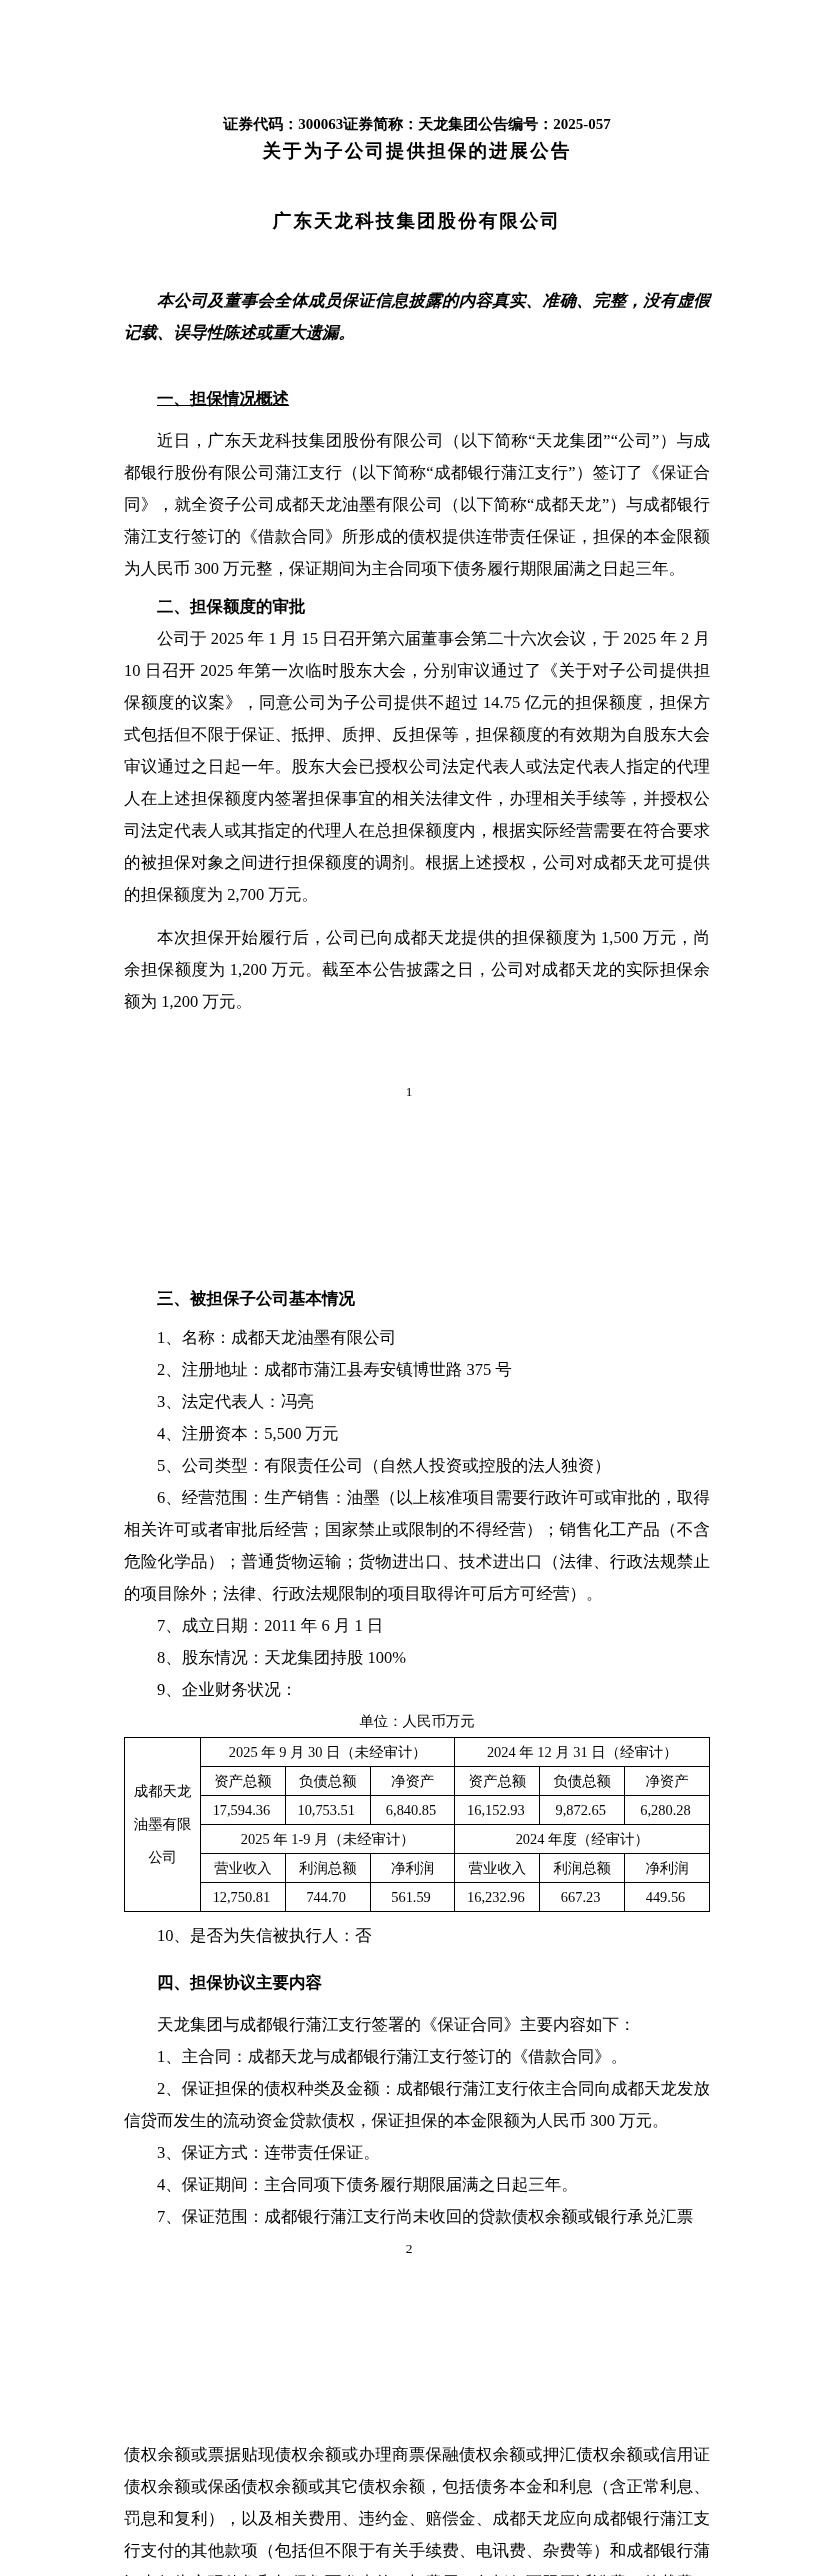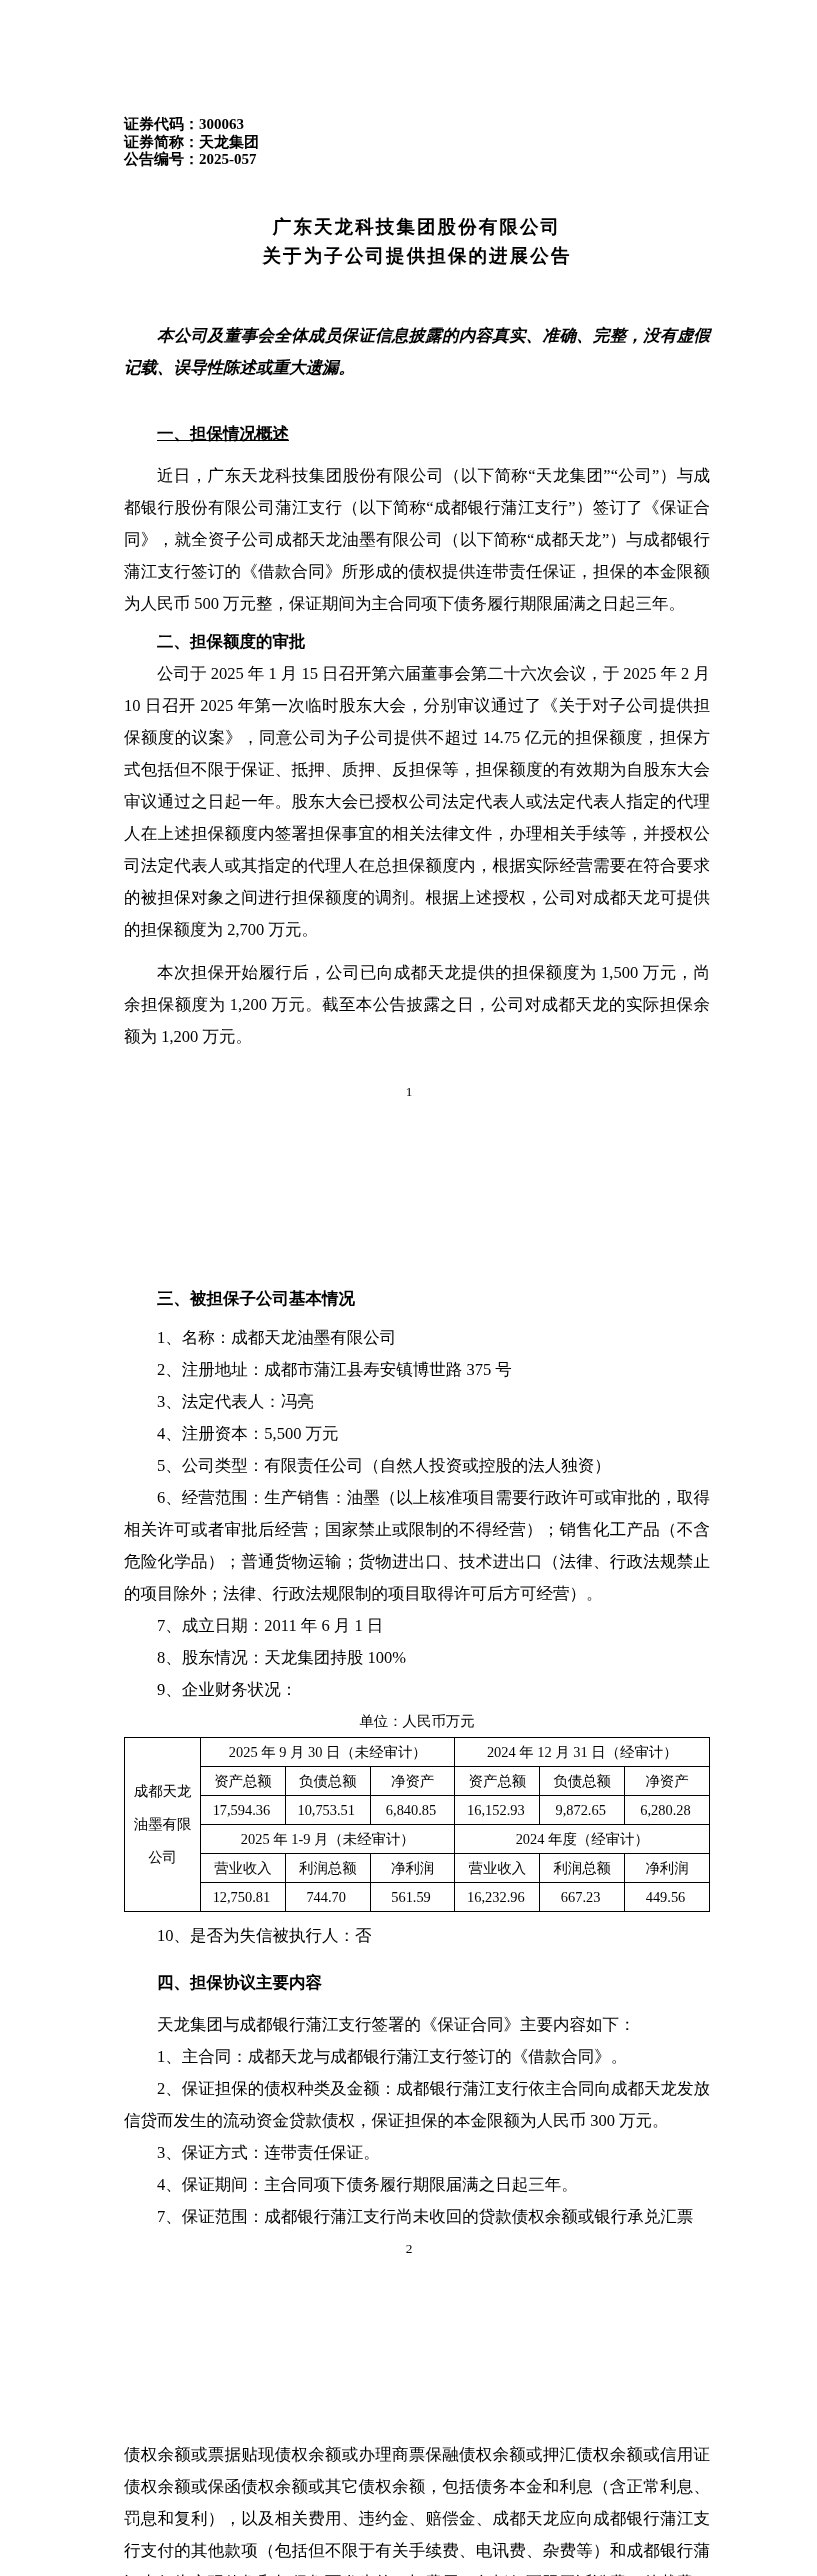--- a/index.html
+++ b/index.html
@@ -17,25 +17,24 @@
     box-sizing:border-box;
     padding-left:124px;
     padding-right:108px;
   }
   .page-1 { padding-top:116px; }
   .page-2 { padding-top:125px; }
   .page-3 { padding-top:125px; }
 
   .meta-row {
     display:flex;
-    justify-content:space-between;
+    justify-content:center;
     font-size:15px;
     font-weight:bold;
     line-height:17.5px;
-    flex-direction:column;
   }
   .title {
     text-align:center;
     font-family:"Liberation Sans","DejaVu Sans",sans-serif;
     font-weight:bold;
     font-size:18.5px;
     line-height:25px;
     letter-spacing:2.1px;
   }
   .title-company { margin-top:45px; }
@@ -115,27 +114,27 @@
 <div class="doc">
 
   <div class="page page-1">
 
     <div class="meta-row">
       <span><span>证券代码：</span><span>300063</span></span>
       <span><span>证券简称：</span><span>天龙集团</span></span>
       <span><span>公告编号：</span><span>2025-057</span></span>
     </div>
 
+    <div class="title title-subject">关于为子公司提供担保的进展公告</div>
     <div class="title title-company">广东天龙科技集团股份有限公司</div>
-    <div class="title title-subject">关于为子公司提供担保的进展公告</div>
 
     <div class="body-text indent notice">本公司及董事会全体成员保证信息披露的内容真实、准确、完整，没有虚假记载、误导性陈述或重大遗漏。</div>
 
     <div class="heading s1-heading">一、担保情况概述</div>
-    <div class="body-text indent s1-p1">近日，广东天龙科技集团股份有限公司（以下简称“天龙集团”“公司”）与成都银行股份有限公司蒲江支行（以下简称“成都银行蒲江支行”）签订了《保证合同》，就全资子公司成都天龙油墨有限公司（以下简称“成都天龙”）与成都银行蒲江支行签订的《借款合同》所形成的债权提供连带责任保证，担保的本金限额为人民币 500 万元整，保证期间为主合同项下债务履行期限届满之日起三年。</div>
+    <div class="body-text indent s1-p1">近日，广东天龙科技集团股份有限公司（以下简称“天龙集团”“公司”）与成都银行股份有限公司蒲江支行（以下简称“成都银行蒲江支行”）签订了《保证合同》，就全资子公司成都天龙油墨有限公司（以下简称“成都天龙”）与成都银行蒲江支行签订的《借款合同》所形成的债权提供连带责任保证，担保的本金限额为人民币 300 万元整，保证期间为主合同项下债务履行期限届满之日起三年。</div>
 
     <div class="heading s2-heading">二、担保额度的审批</div>
     <div class="body-text indent s2-p1">公司于 2025 年 1 月 15 日召开第六届董事会第二十六次会议，于 2025 年 2 月 10 日召开 2025 年第一次临时股东大会，分别审议通过了《关于对子公司提供担保额度的议案》，同意公司为子公司提供不超过 14.75 亿元的担保额度，担保方式包括但不限于保证、抵押、质押、反担保等，担保额度的有效期为自股东大会审议通过之日起一年。股东大会已授权公司法定代表人或法定代表人指定的代理人在上述担保额度内签署担保事宜的相关法律文件，办理相关手续等，并授权公司法定代表人或其指定的代理人在总担保额度内，根据实际经营需要在符合要求的被担保对象之间进行担保额度的调剂。根据上述授权，公司对成都天龙可提供的担保额度为 2,700 万元。</div>
     <div class="body-text indent s2-p2">本次担保开始履行后，公司已向成都天龙提供的担保额度为 1,500 万元，尚余担保额度为 1,200 万元。截至本公告披露之日，公司对成都天龙的实际担保余额为 1,200 万元。</div>
 
     <div class="pnum">1</div>
   </div>
 
   <div class="page page-2">
 

